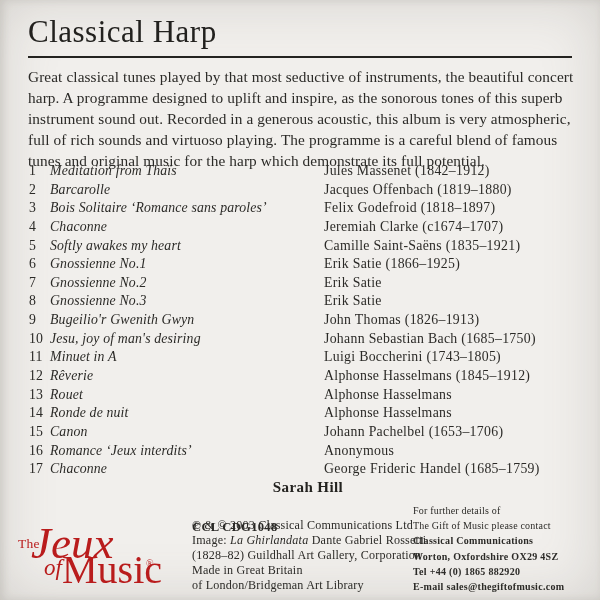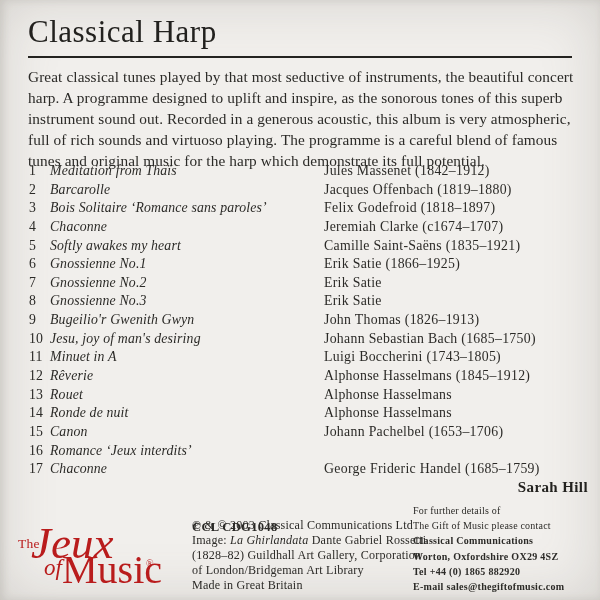--- a/index.html
+++ b/index.html
@@ -17,21 +17,21 @@
   .desc{position:absolute;left:28px;top:66px;width:547px;font-size:15.3px;line-height:21px;
     letter-spacing:.1px;color:#2b2a27;}
   
   .tracks{position:absolute;left:29px;top:163px;width:562px;}
   .track-row{display:grid;grid-template-columns:21px 274px 1fr;height:18.65px;
     font-size:13.8px;letter-spacing:.15px;align-items:baseline;}
   .tno{color:#2b2a27;}
   .ttitle{font-style:italic;font-family:Liberation Serif, serif;}
   .tcomp{letter-spacing:.3px;}
   
-  .performer{position:absolute;left:28px;top:479px;width:560px;text-align:right;
+  .performer{position:absolute;left:28px;top:479px;width:560px;text-align:center;
     font-weight:bold;font-size:15px;letter-spacing:.4px;color:#23221f;}
   
   .catalog{position:absolute;left:192px;top:520px;font-weight:bold;font-size:12.6px;letter-spacing:.3px;}
   .credits{position:absolute;left:192px;top:518px;font-size:12.1px;line-height:15.1px;letter-spacing:.2px;}
   .credit-line .it{font-style:italic;margin-top:48px;}
   .contact{position:absolute;left:413px;top:503px;font-size:10px;line-height:15.2px;letter-spacing:.2px;}
   .contact-line.b{font-weight:bold;letter-spacing:.3px;}
   
   .logo{position:absolute;left:18px;top:527px;width:165px;height:70px;color:#b91c1c;}
   .logo span{position:absolute;line-height:1;}
@@ -122,20 +122,21 @@
       <span class="tcomp">Alphonse Hasselmans</span>
     </div>
     <div class="track-row">
       <span class="tno">15</span>
       <span class="ttitle">Canon</span>
       <span class="tcomp">Johann Pachelbel (1653–1706)</span>
     </div>
     <div class="track-row">
       <span class="tno">16</span>
       <span class="ttitle">Romance ‘Jeux interdits’</span>
+      <span class="tcomp">Anonymous</span>
     </div>
     <div class="track-row">
       <span class="tno">17</span>
       <span class="ttitle">Chaconne</span>
       <span class="tcomp">George Frideric Handel (1685–1759)</span>
     </div>
   </div>
 
 <div class="performer">Sarah Hill</div>
 
@@ -145,22 +146,22 @@
   <span class="l-of">of</span>
   <span class="l-music">Music</span>
   <span class="l-reg">®</span>
 </div>
 
 <div class="catalog">CCL CDG1048</div>
 <div class="credits" id="credit-lines">
     <div class="credit-line"><span>℗ &amp; © 2003 Classical Communications Ltd</span></div>
     <div class="credit-line"><span>Image: </span><span class="it">La Ghirlandata</span><span> Dante Gabriel Rossetti</span></div>
     <div class="credit-line"><span>(1828–82) Guildhall Art Gallery, Corporation</span></div>
+    <div class="credit-line"><span>Made in Great Britain</span></div>
     <div class="credit-line"><span>of London/Bridgeman Art Library</span></div>
-    <div class="credit-line"><span>Made in Great Britain</span></div>
   </div>
 <div class="contact" id="contact-lines">
     <div class="contact-line">For further details of</div>
     <div class="contact-line">The Gift of Music please contact</div>
     <div class="contact-line b">Classical Communications</div>
     <div class="contact-line b">Worton, Oxfordshire OX29 4SZ</div>
     <div class="contact-line b">Tel +44 (0) 1865 882920</div>
     <div class="contact-line b">E-mail sales@thegiftofmusic.com</div>
   </div>
 

